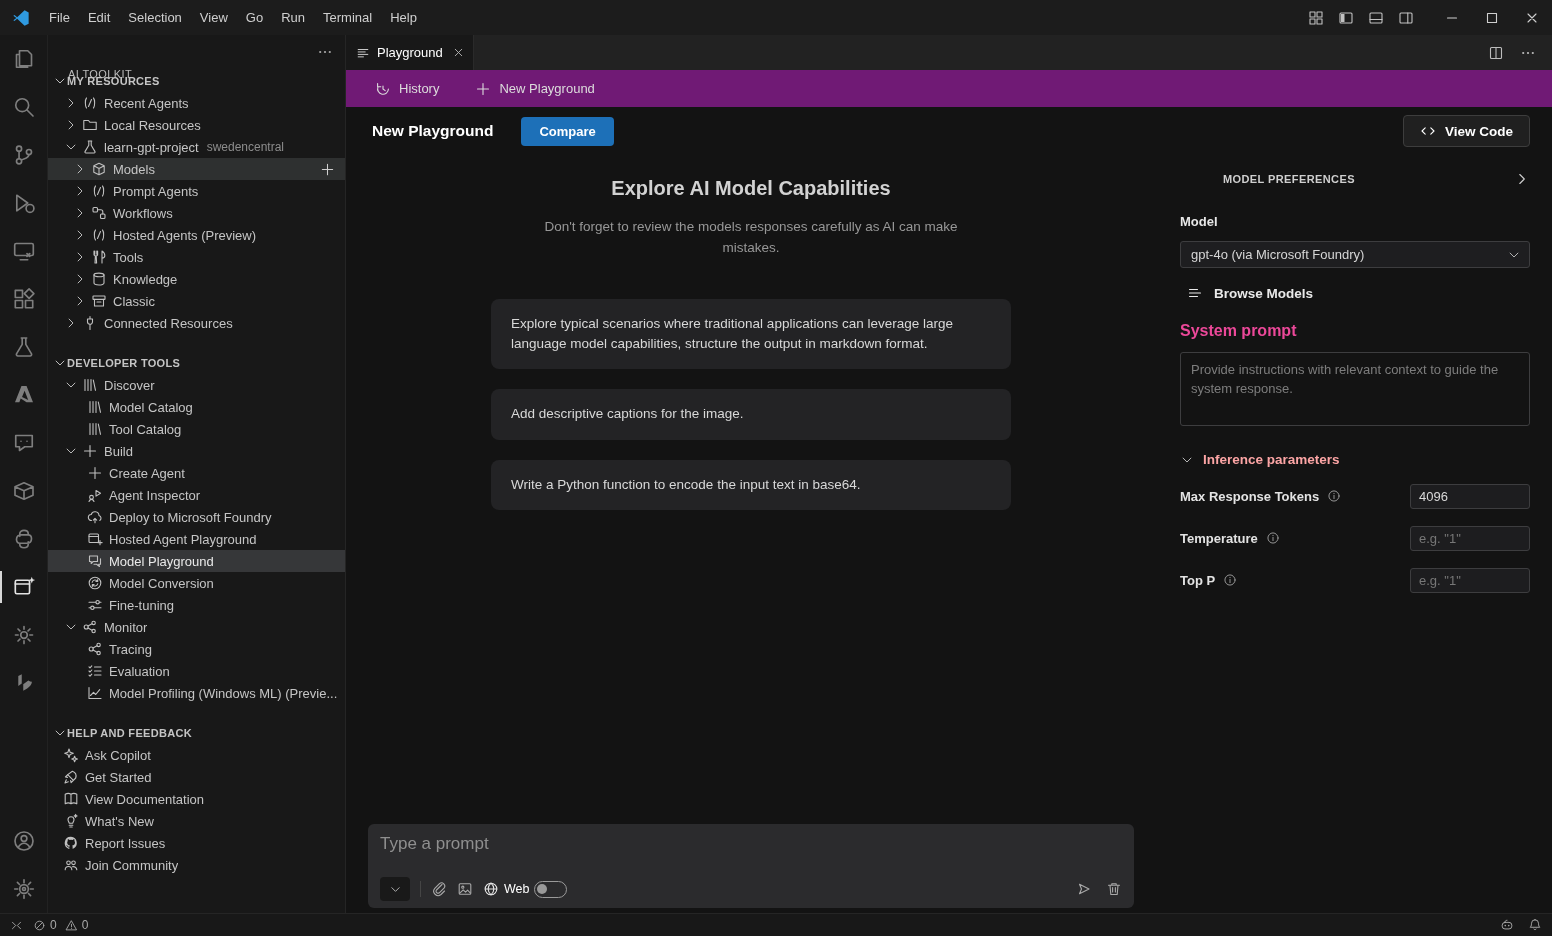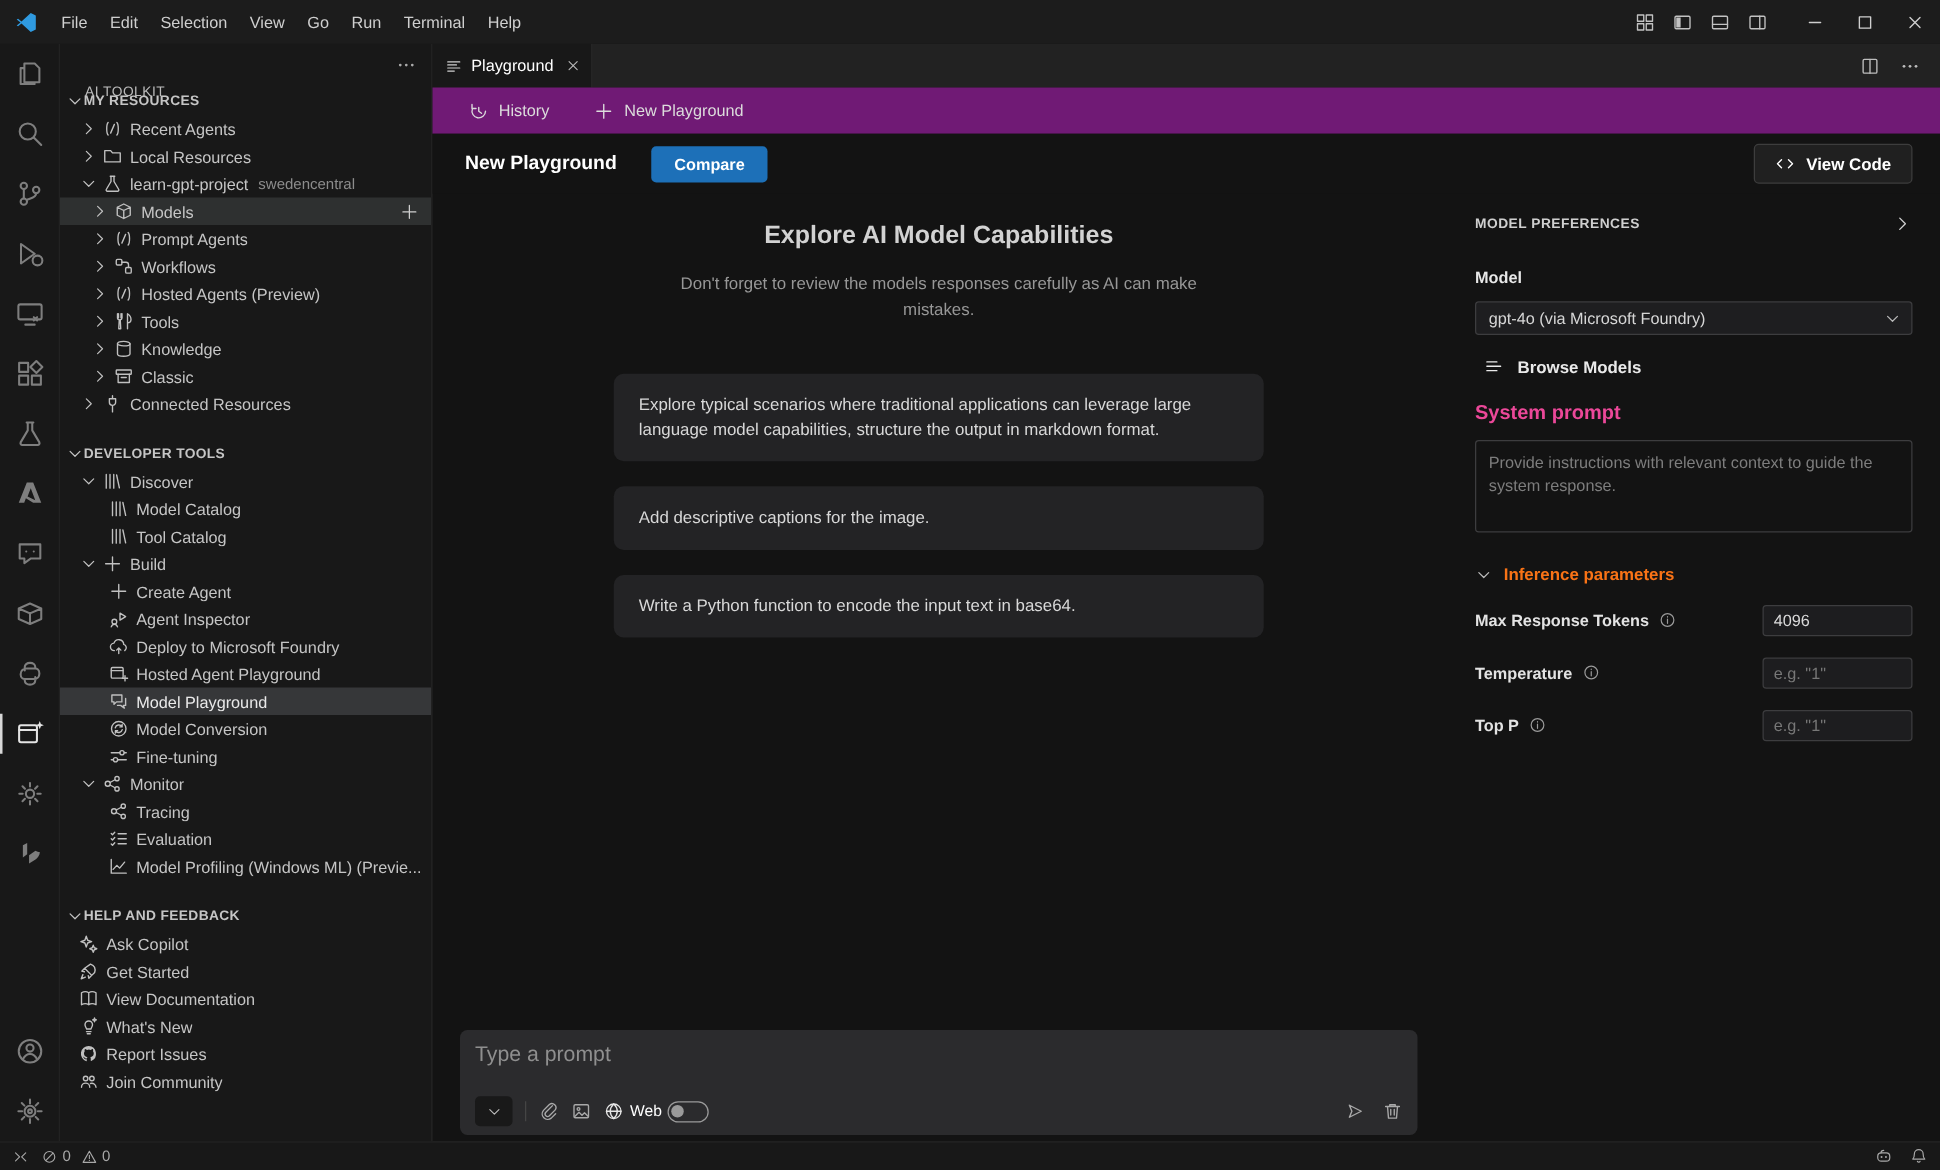--- a/index.html
+++ b/index.html
@@ -91,34 +91,34 @@
   .web-wrap{display:flex;align-items:center;gap:5px;}
   .web-lbl{color:#fff;font-weight:400;font-size:12.5px;}
   .toggle{width:33px;height:17px;border:1px solid #9a9a9a;border-radius:10px;display:flex;align-items:center;
     padding:2px;cursor:pointer;}
   .toggle .knob{width:10px;height:10px;border-radius:50%;background:#9a9a9a;}
   .pf-right{margin-left:auto;display:flex;align-items:center;gap:14px;}
 
   
   .rpanel{width:396px;padding:16px 22px 0 24px;display:flex;flex-direction:column;}
   .rp-head{display:flex;align-items:center;font-size:11px;font-weight:700;letter-spacing:.4px;color:#cfcfcf;}
-  .rp-head .t{flex:1;}
+  .rp-head .t{flex:1;margin-left:43px;}
   .rp-label{margin-top:27px;font-size:13px;font-weight:700;color:#e8e8e8;}
   .select{margin-top:12px;height:27px;border:1px solid #3d3d3f;background:#1e1e20;border-radius:3px;
     display:flex;align-items:center;padding:0 8px 0 10px;color:#d6d6d6;cursor:pointer;}
   .select .t{flex:1;}
   .browse{margin-top:17px;display:flex;align-items:center;gap:11px;padding-left:7px;font-size:13.5px;
     font-weight:700;color:#eaeaea;cursor:pointer;}
   .sys-label{margin-top:21px;font-size:16px;font-weight:700;color:#ec4899;}
   .rpanel textarea{margin-top:12px;height:74px;border:1px solid #3d3d3f;background:transparent;border-radius:3px;
     padding:8px 10px;font-size:13px;line-height:1.45;color:#bbb;resize:none;outline:none;
     font-family:"Liberation Sans",sans-serif;}
   .rpanel textarea::placeholder{color:#7d7d7d;}
   .inf-head{margin-top:26px;display:flex;align-items:center;gap:9px;font-size:13.5px;font-weight:700;
-    color:#f97316;cursor:pointer;}
+    color:#fca5a5;cursor:pointer;}
   .param-row{margin-top:16px;height:26px;display:flex;align-items:center;justify-content:space-between;}
   .param-label{display:flex;align-items:center;gap:8px;font-size:13px;font-weight:700;color:#e3e3e3;}
   .param-label .pinfo{color:#9a9a9a;}
   .param-row input{width:120px;height:25px;border:1px solid #3d3d3f;background:#1d1d1f;border-radius:3px;
     padding:0 8px;font-size:13px;color:#d9d9d9;outline:none;font-family:"Liberation Sans",sans-serif;}
   .param-row input::placeholder{color:#777;}
 
   
   .statusbar{height:23px;background:#181818;border-top:1px solid #252525;display:flex;align-items:center;
     padding:0 10px;color:#a8a8a8;font-size:12px;}

